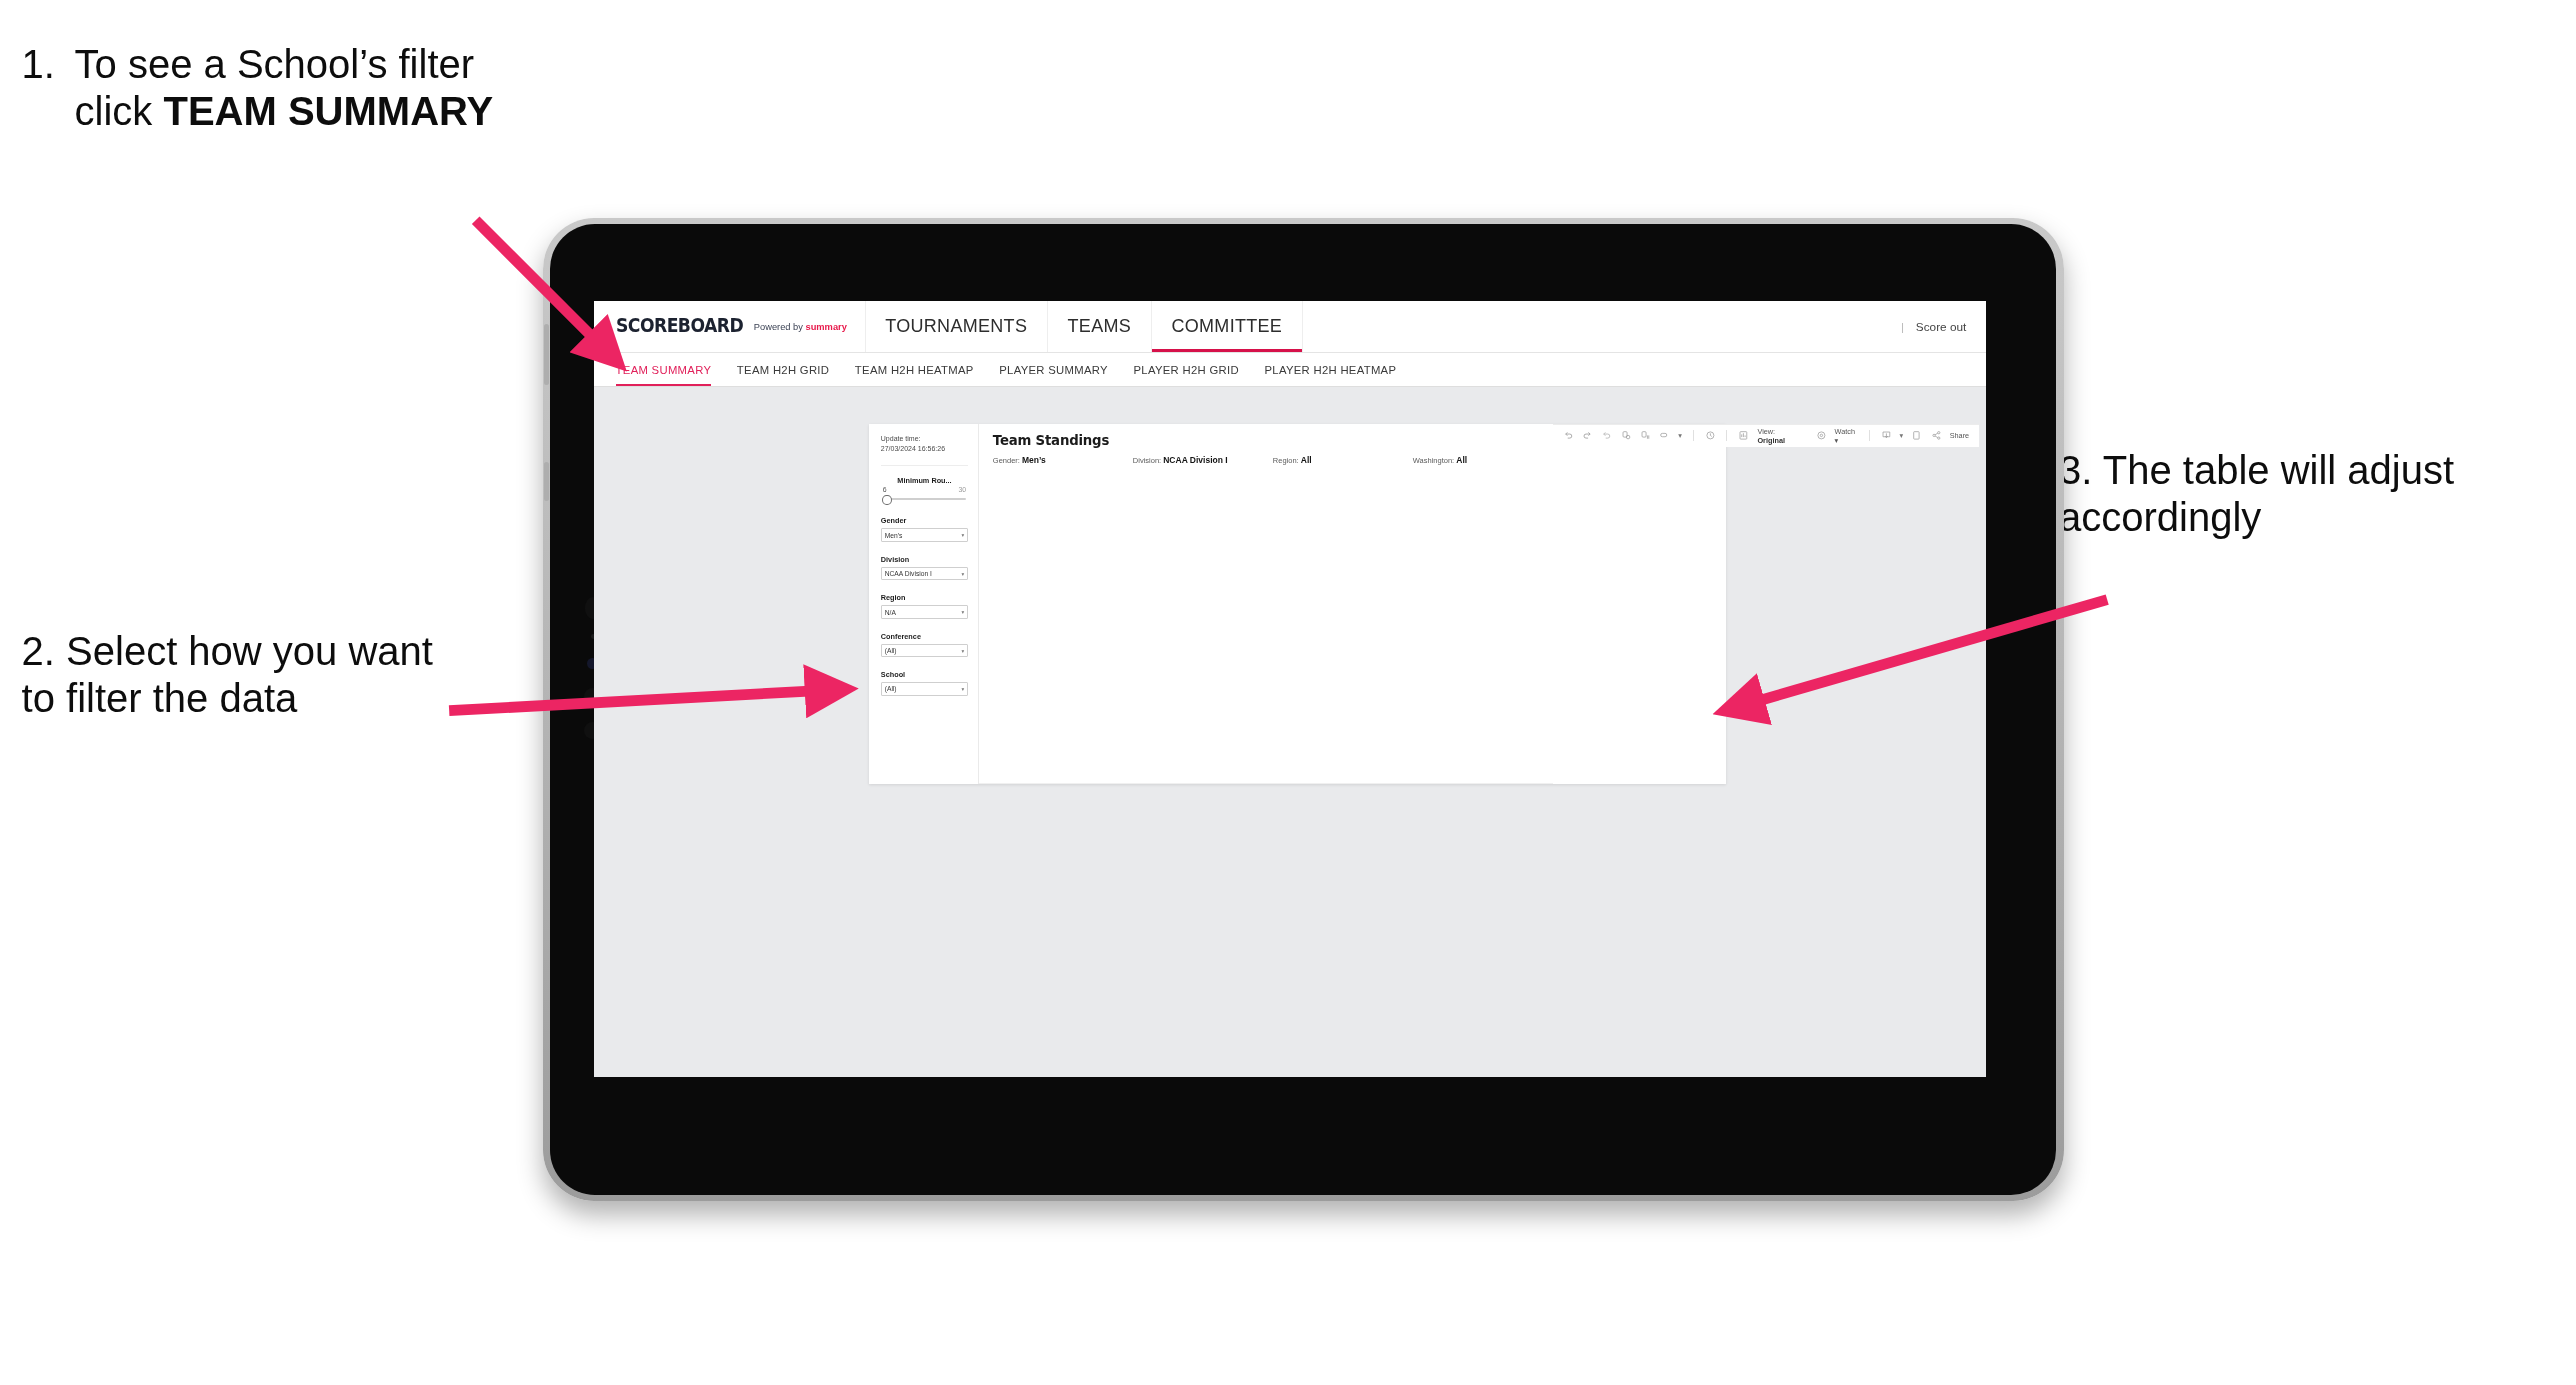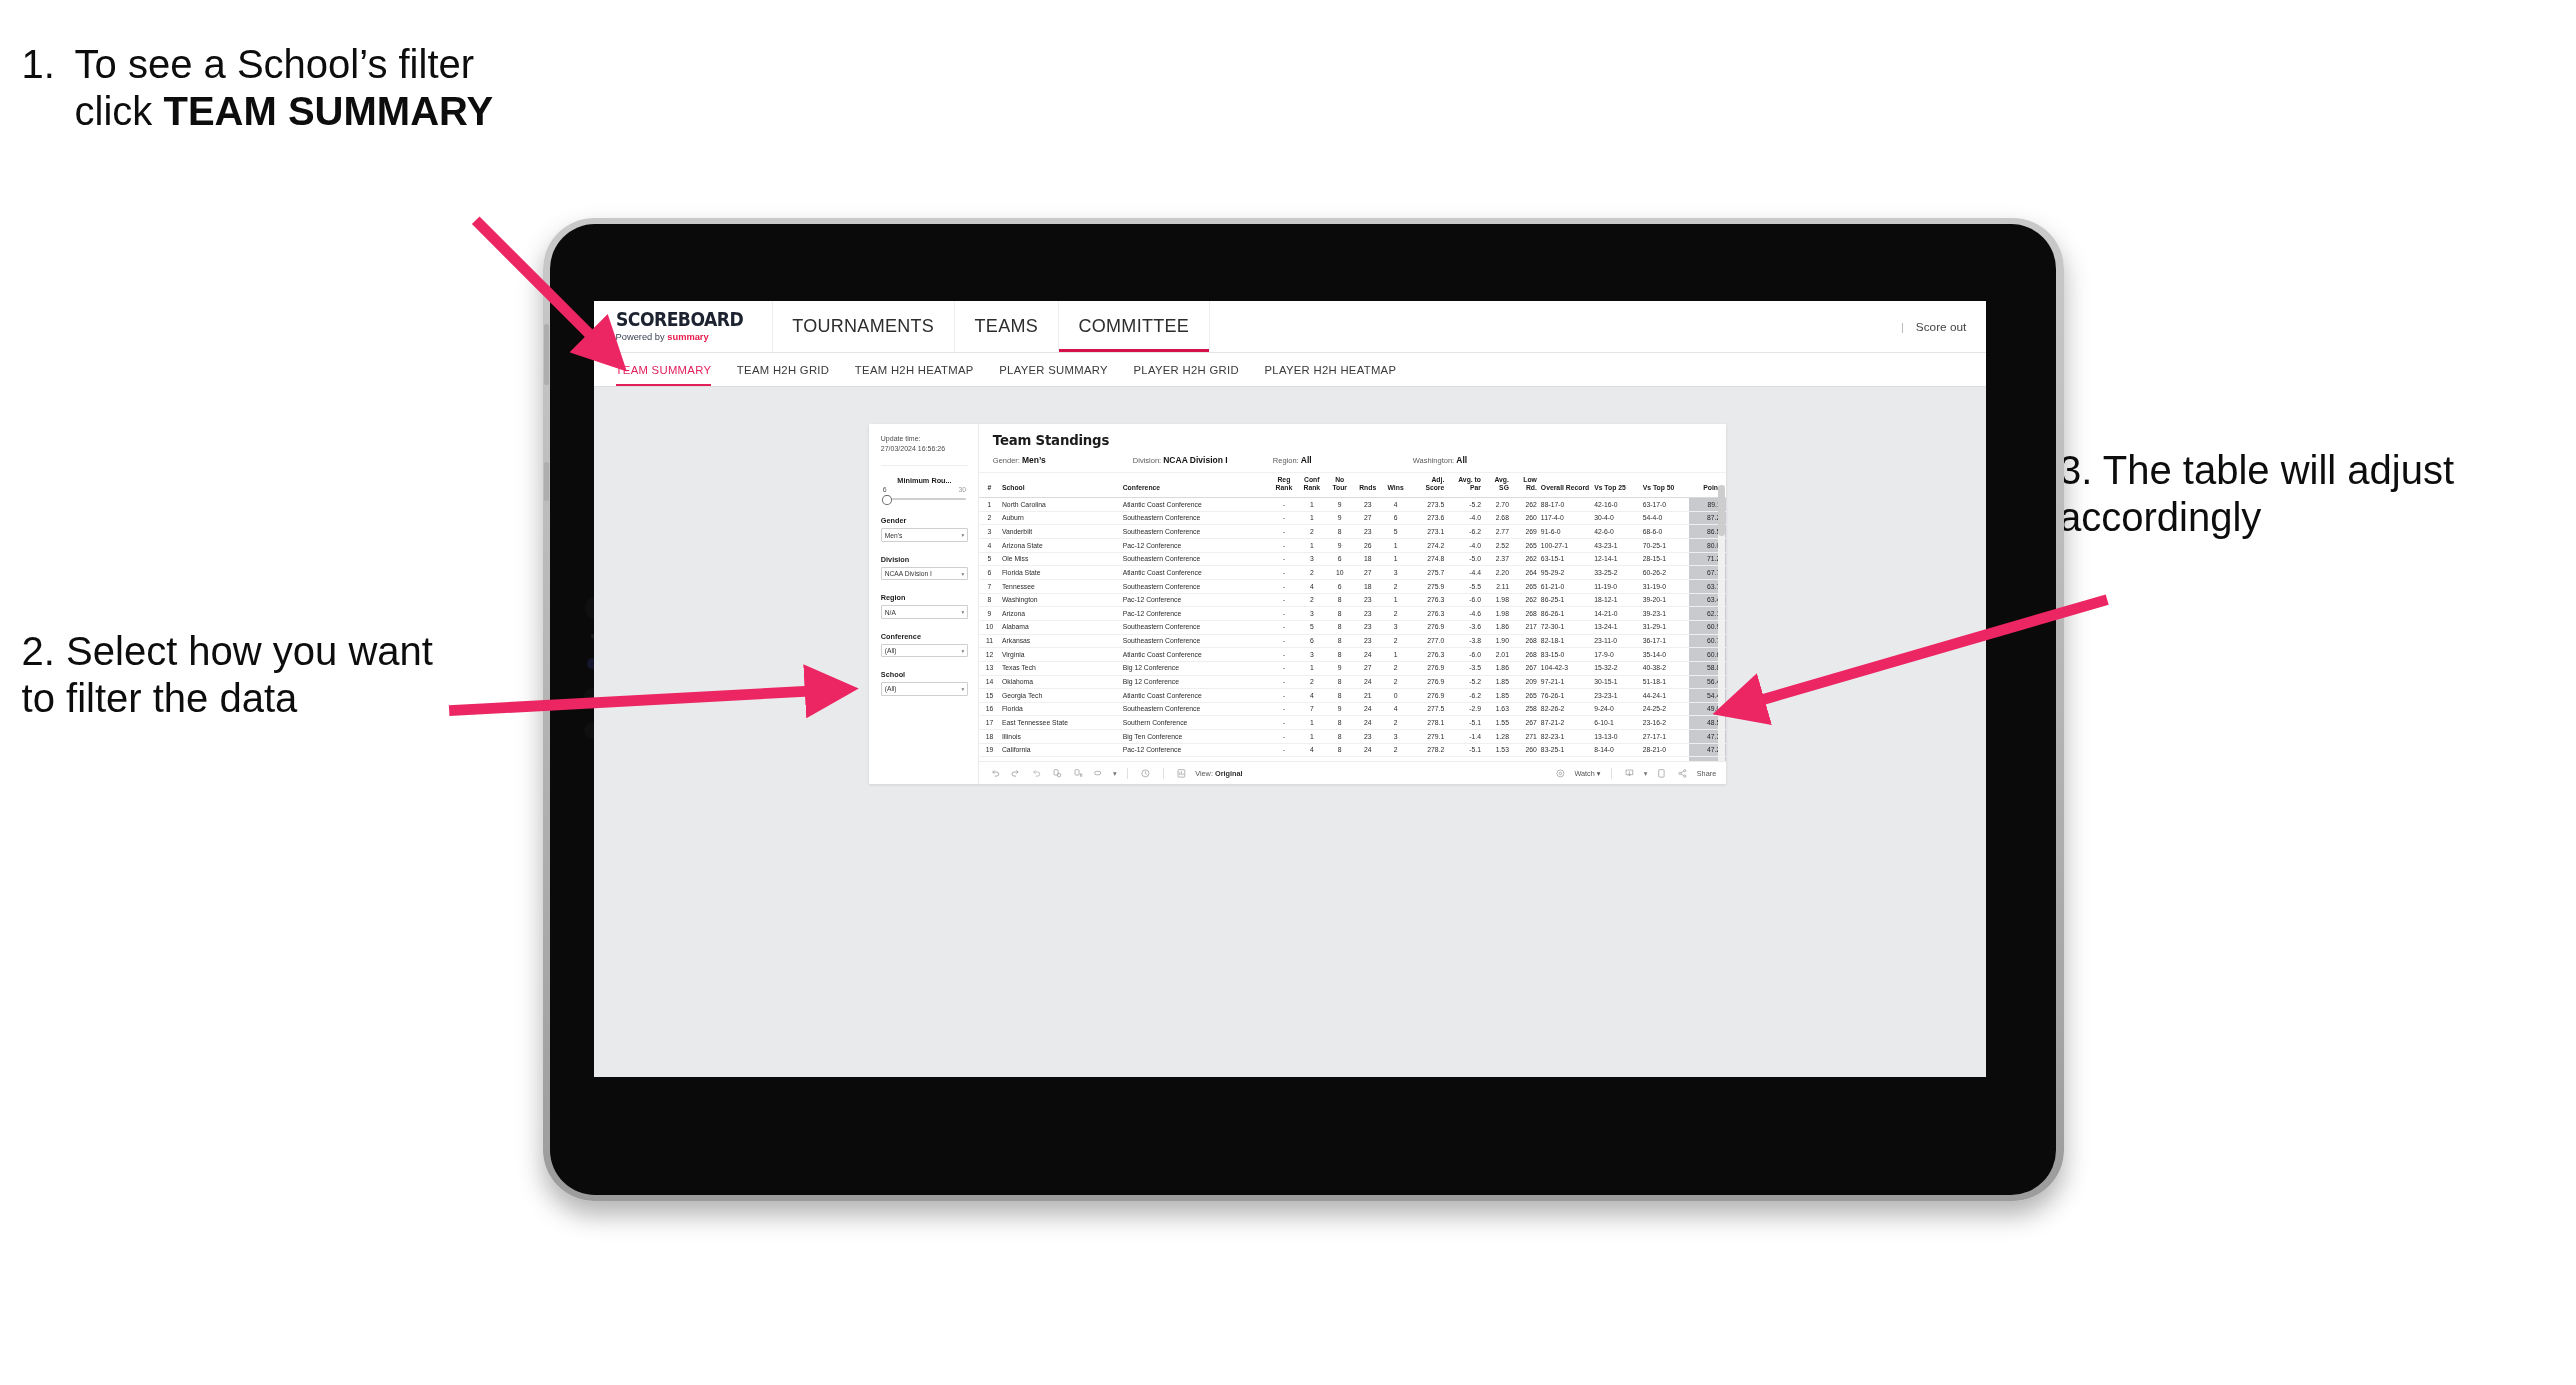--- a/index.html
+++ b/index.html
@@ -46,21 +46,21 @@
   .cam-b{left:591px;top:634px;width:4.9px;height:4.9px;background:#1c1c1c;}
   .cam-c{left:587px;top:658px;width:10.8px;height:10.8px;background:#14172b;}
   .cam-d{left:584px;top:688px;width:16.7px;height:16.7px;}
   .cam-e{left:584px;top:722px;width:16.7px;height:16.7px;}
 
   
   .appbar{
     position:relative;height:51px;background:#ffffff;
     display:flex;align-items:stretch;border-bottom:1px solid #e4e4e4;
   }
-  .brand{display:flex;flex-direction:column;justify-content:center;padding:0 17.7px 0 21.6px;min-width:126px;}
+  .brand{display:flex;flex-direction:row;justify-content:center;padding:0 17.7px 0 21.6px;min-width:126px;align-items:center;}
   .brand-name{
     font-family:"DejaVu Sans",sans-serif;font-weight:bold;font-size:18.7px;letter-spacing:-0.6px;
     color:#1c2230;line-height:1;transform:scaleX(.92);transform-origin:left center;
   }
   .brand-sub{font-size:9.3px;color:#3b4254;margin-top:2.9px;line-height:1;}
   .brand-sub .pink{color:#e8194b;font-weight:bold;}
   .topnav{display:flex;align-items:stretch;}
   .topnav .tn{
     display:flex;align-items:center;padding:0 19.7px;font-size:18px;color:#2d2d2d;
     letter-spacing:0.3px;border-left:1px solid #eeeeee;position:relative;
@@ -98,21 +98,21 @@
     display:flex;align-items:center;padding:0 2.9px;font-size:6.7px;color:#333;
   }
   .fselect .caret{margin-left:auto;font-size:5.4px;color:#777;}
   .slider-title{font-size:7.3px;color:#1d1d1d;font-weight:bold;text-align:center;margin-bottom:1px;}
   .slider-range{display:flex;justify-content:space-between;font-size:6.9px;color:#555;padding:0 2px;}
   .slider-range .hi{color:#9a9a9a;}
   .slider-track{position:relative;height:9.8px;margin-top:1px;}
   .slider-track .bar{position:absolute;left:4.9px;right:2px;top:3.9px;height:2.5px;background:#cfcfcf;border-radius:2px;}
   .slider-track .knob{position:absolute;left:1px;top:1px;width:7.9px;height:8.8px;border:1.2px solid #6e6e6e;border-radius:50%;background:#fff;}
 
-  .vizbody{flex:1;display:flex;flex-direction:column;min-width:0;}
+  .vizbody{flex:1;display:flex;flex-direction:row;min-width:0;}
   .vizhead{padding:8.8px 0 6.9px 13.8px;border-bottom:1px solid #f0f0f0;}
   .viztitle{font-family:"DejaVu Sans",sans-serif;font-weight:bold;font-size:13.3px;color:#1b1b1b;letter-spacing:-0.2px;}
   .vizmeta{display:flex;margin-top:6.9px;font-size:7.5px;color:#5b5b5b;}
   .vizmeta .m{width:140px;}
   .vizmeta .m b{color:#141414;font-size:8.5px;font-weight:bold;}
 
   .tablewrap{flex:1;position:relative;overflow:hidden;}
   table.standings{border-collapse:collapse;width:100%;table-layout:fixed;font-size:6.8px;color:#2b2b2b;}
   table.standings th{
     font-weight:bold;color:#1a1a1a;text-align:left;font-size:6.8px;

